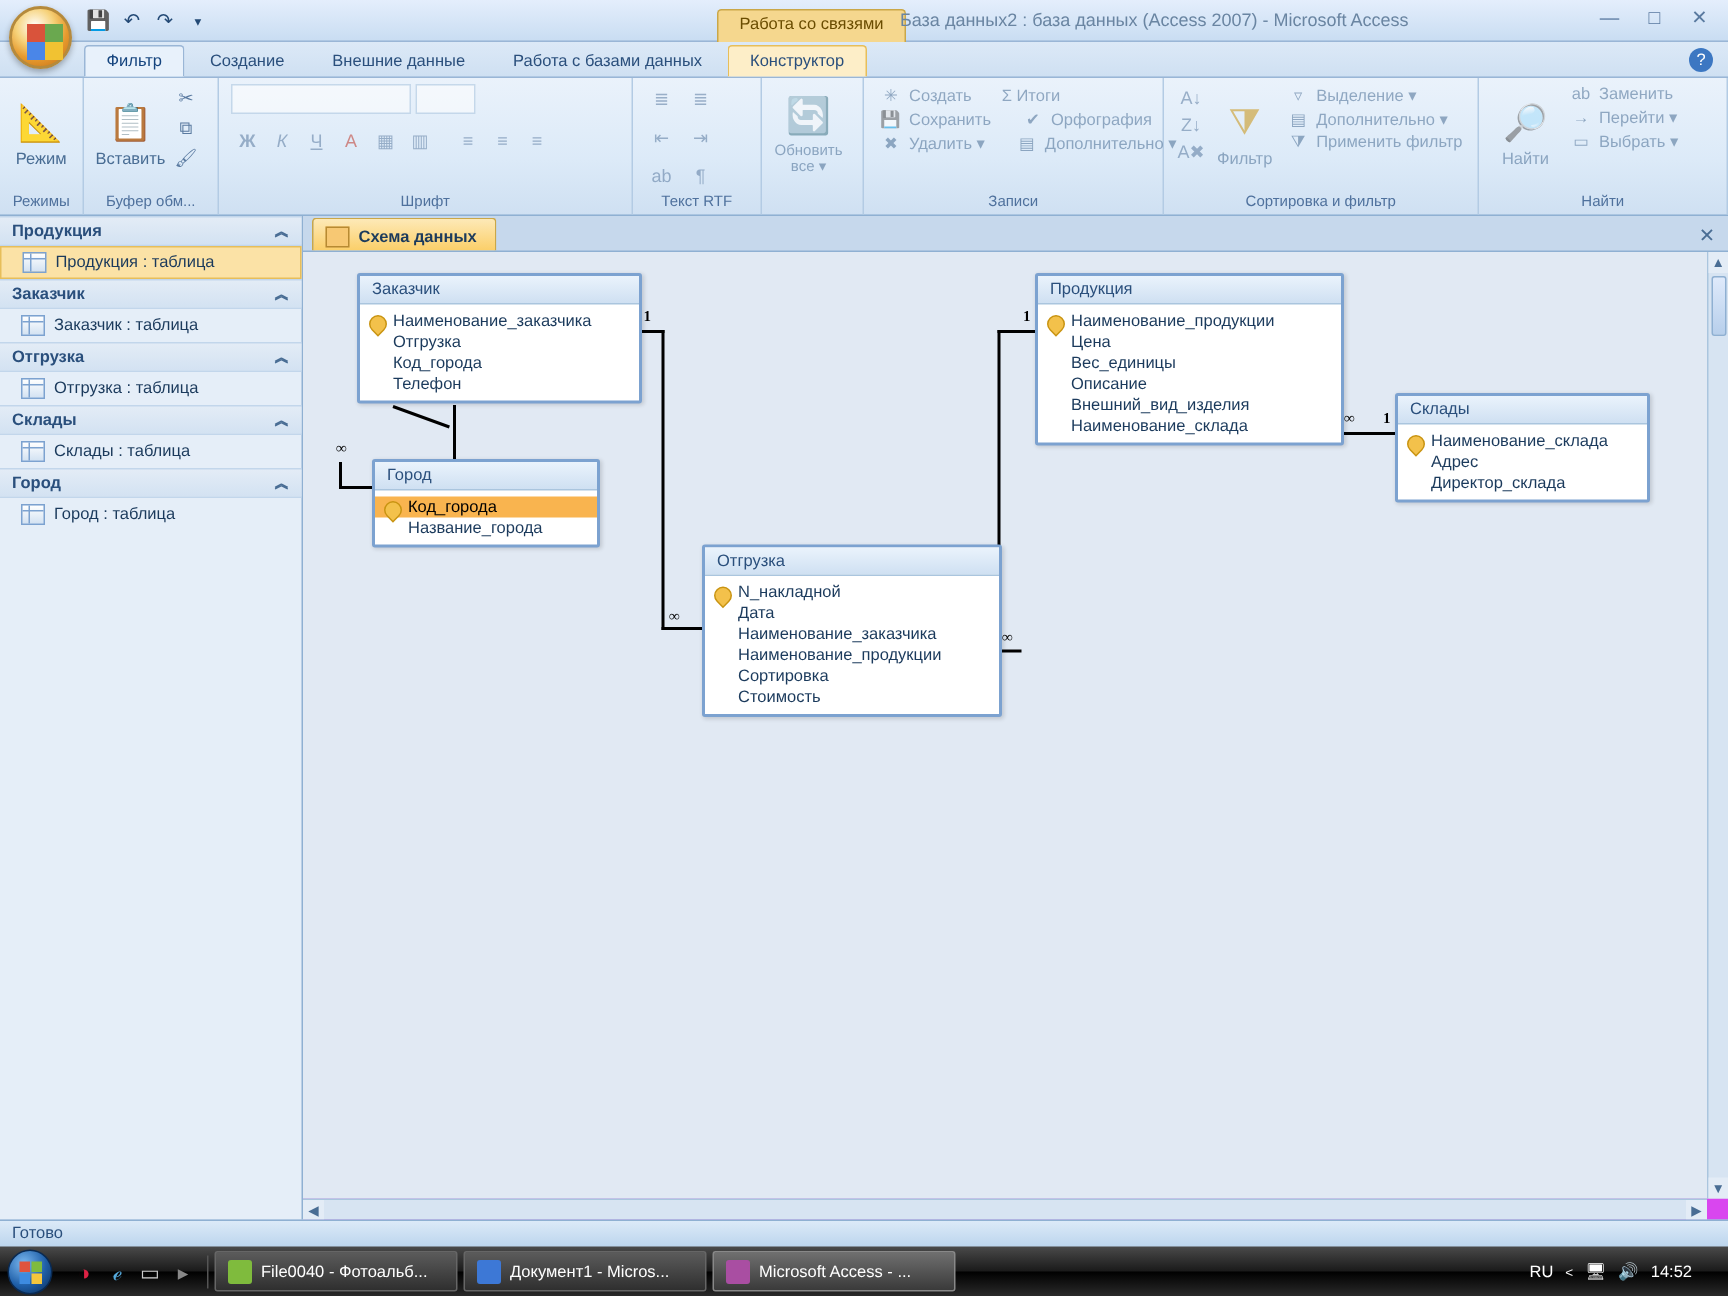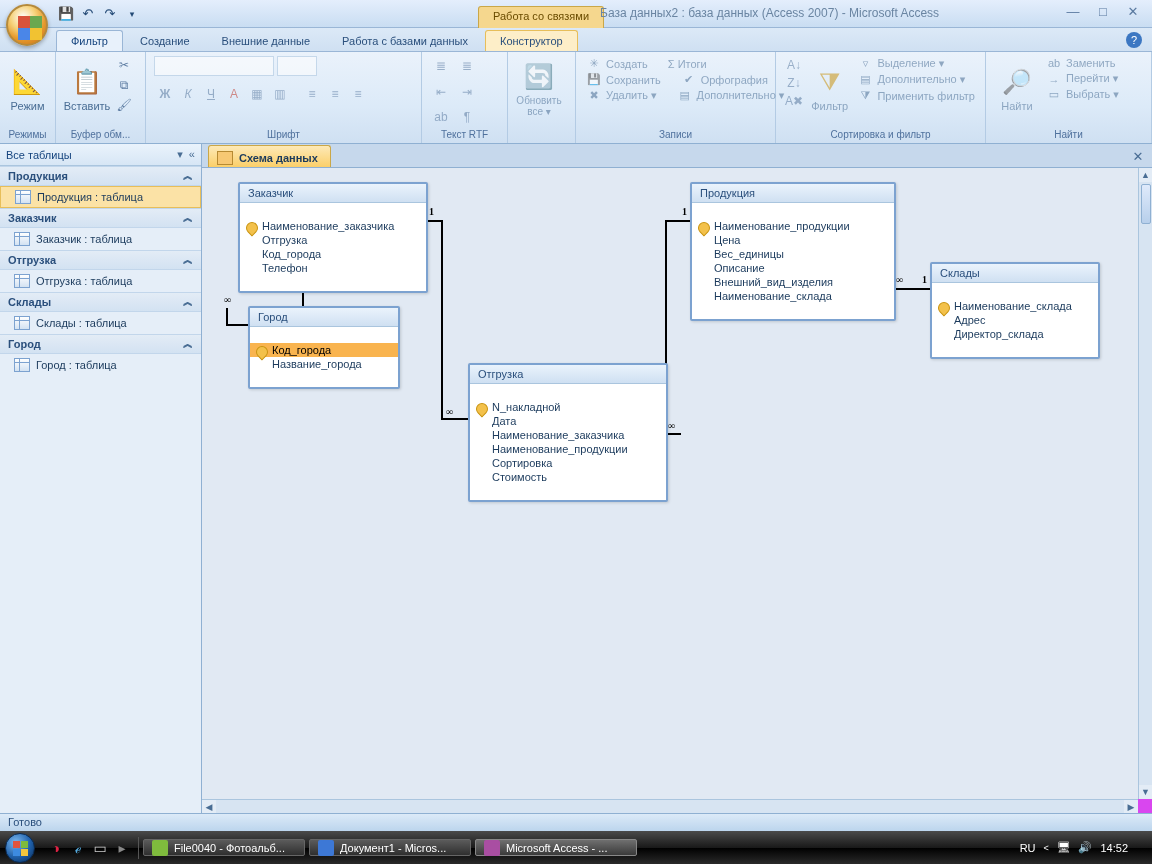--- a/index.html
+++ b/index.html
@@ -69,41 +69,41 @@
   .vscroll .thumb{width:10px; margin:16px auto 0; height:40px; background:linear-gradient(#dfeafb,#b7cfeb); border:1px solid #8fb0d2; border-radius:2px;}
   .vscroll .arr{position:absolute; left:0; right:0; height:14px; display:flex; align-items:center; justify-content:center; font-size:9px; color:#496d94; background:#e3ecf6;}
   .vscroll .arr.top{top:0;} .vscroll .arr.bot{bottom:0;}
   .hscroll{position:absolute; left:0; right:14px; bottom:0; height:14px; background:#d7e4f2; border-top:1px solid #aac5de;}
   .hscroll .arr{position:absolute; top:0; bottom:0; width:14px; display:flex; align-items:center; justify-content:center; font-size:9px; color:#496d94; background:#e3ecf6;}
   .hscroll .arr.l{left:0;} .hscroll .arr.r{right:0;}
 
   
   .rtable{ position:absolute; background:#fff; border:2px solid #7ca2d0; border-radius:2px; box-shadow:1px 1px 3px rgba(0,0,0,.15);}
   .rtable .rt-title{ background:linear-gradient(#eaf3fc,#cfe0f2); border-bottom:1px solid #aac5de; padding:3px 8px; font-size:11px; color:#2a4f7c;}
-  .rtable .rt-body{ padding:16px 0;}
+  .rtable .rt-body{ padding:4px 0;}
   .rtable .rt-row{ padding:1px 10px 1px 22px; font-size:11px; position:relative; white-space:nowrap;}
   .rtable .rt-row.key::before{ content:''; position:absolute; left:6px; top:3px; width:10px; height:10px; background:#f3c14b; border-radius:50% 50% 50% 0; transform:rotate(-45deg); border:1px solid #c99412;}
   .rtable .rt-row.sel{ background:#f9b44f; color:#000;}
 
   .rel-line{ position:absolute; background:#000; }
   .rel-mark{ position:absolute; font-size:10px; font-weight:bold; color:#000; font-family:serif;}
   .status-real{position:absolute; left:0; right:0; bottom:33px; height:18px;background:linear-gradient(#dceaf8,#bcd5ed); border-top:1px solid #8fb0d2; padding:2px 8px; font-size:11px; color:#2a4f7c; box-sizing:border-box;}
   
   .workspace{ bottom:51px; }
 
   
   .taskbar{position:absolute; left:0; right:0; bottom:0; height:33px; background:linear-gradient(#4a4a4a 0%, #1a1a1a 50%, #000 51%, #2a2a2a 100%); display:flex; align-items:center; color:#fff; font-size:11px;}
   .start-orb{ width:40px; height:33px; display:flex; align-items:center; justify-content:center;}
   .start-orb .orb{ width:30px; height:30px; border-radius:50%; background:radial-gradient(circle at 35% 30%, #7ab8f0 0%, #1f5fa8 55%, #0a2a52 100%); border:1px solid #0a2a52; position:relative;}
   .start-orb .flag{position:absolute; width:7px; height:7px;}
   .f1{left:7px; top:7px; background:#e0533d;} .f2{left:15px; top:7px; background:#7fbb3d;}
   .f3{left:7px; top:15px; background:#3d8be0;} .f4{left:15px; top:15px; background:#f4c63d;}
   .ql-icons{display:flex; gap:2px; padding:0 6px; border-right:1px solid #555;}
   .ql-icons span{width:20px; height:22px; display:flex; align-items:center; justify-content:center; font-size:14px;}
-  .task-btn{ height:17px; min-width:162px; margin-left:4px; background:linear-gradient(#5b5b5b,#2f2f2f); border:1px solid #666; border-radius:2px; display:flex; align-items:center; gap:6px; padding:0 8px; font-size:11px; color:#fff;}
+  .task-btn{ height:27px; min-width:162px; margin-left:4px; background:linear-gradient(#5b5b5b,#2f2f2f); border:1px solid #666; border-radius:2px; display:flex; align-items:center; gap:6px; padding:0 8px; font-size:11px; color:#fff;}
   .task-btn.active{ background:linear-gradient(#6f6f6f,#3a3a3a); border-color:#888;}
   .task-btn .ticon{ width:16px; height:16px;}
   .tray{margin-left:auto; display:flex; align-items:center; gap:8px; padding-right:24px;}
   .tray span{font-size:11px;}
 </style>
 </head>
 <body>
 
 <div class="titlebar">
   <div class="office-btn">
@@ -292,24 +292,20 @@
           </div>
       </div>
     </div>
     <div class="group-title">Найти</div>
   </div>
 </div>
 
 <div class="workspace">
 
   <div class="nav-pane">
-    <div class="nav-header">
-      <span>Все таблицы</span>
-      <span class="chev">▾ &nbsp;«</span>
-    </div>
     <div id="nav-groups">
         <div class="nav-group-hdr">
           <span>Продукция</span>
           <span class="nav-collapse">︽</span>
         </div>
         <div class="nav-item sel">
           <span class="tbl-ico"></span>
           <span>Продукция : таблица</span>
         </div>
         <div class="nav-group-hdr">

